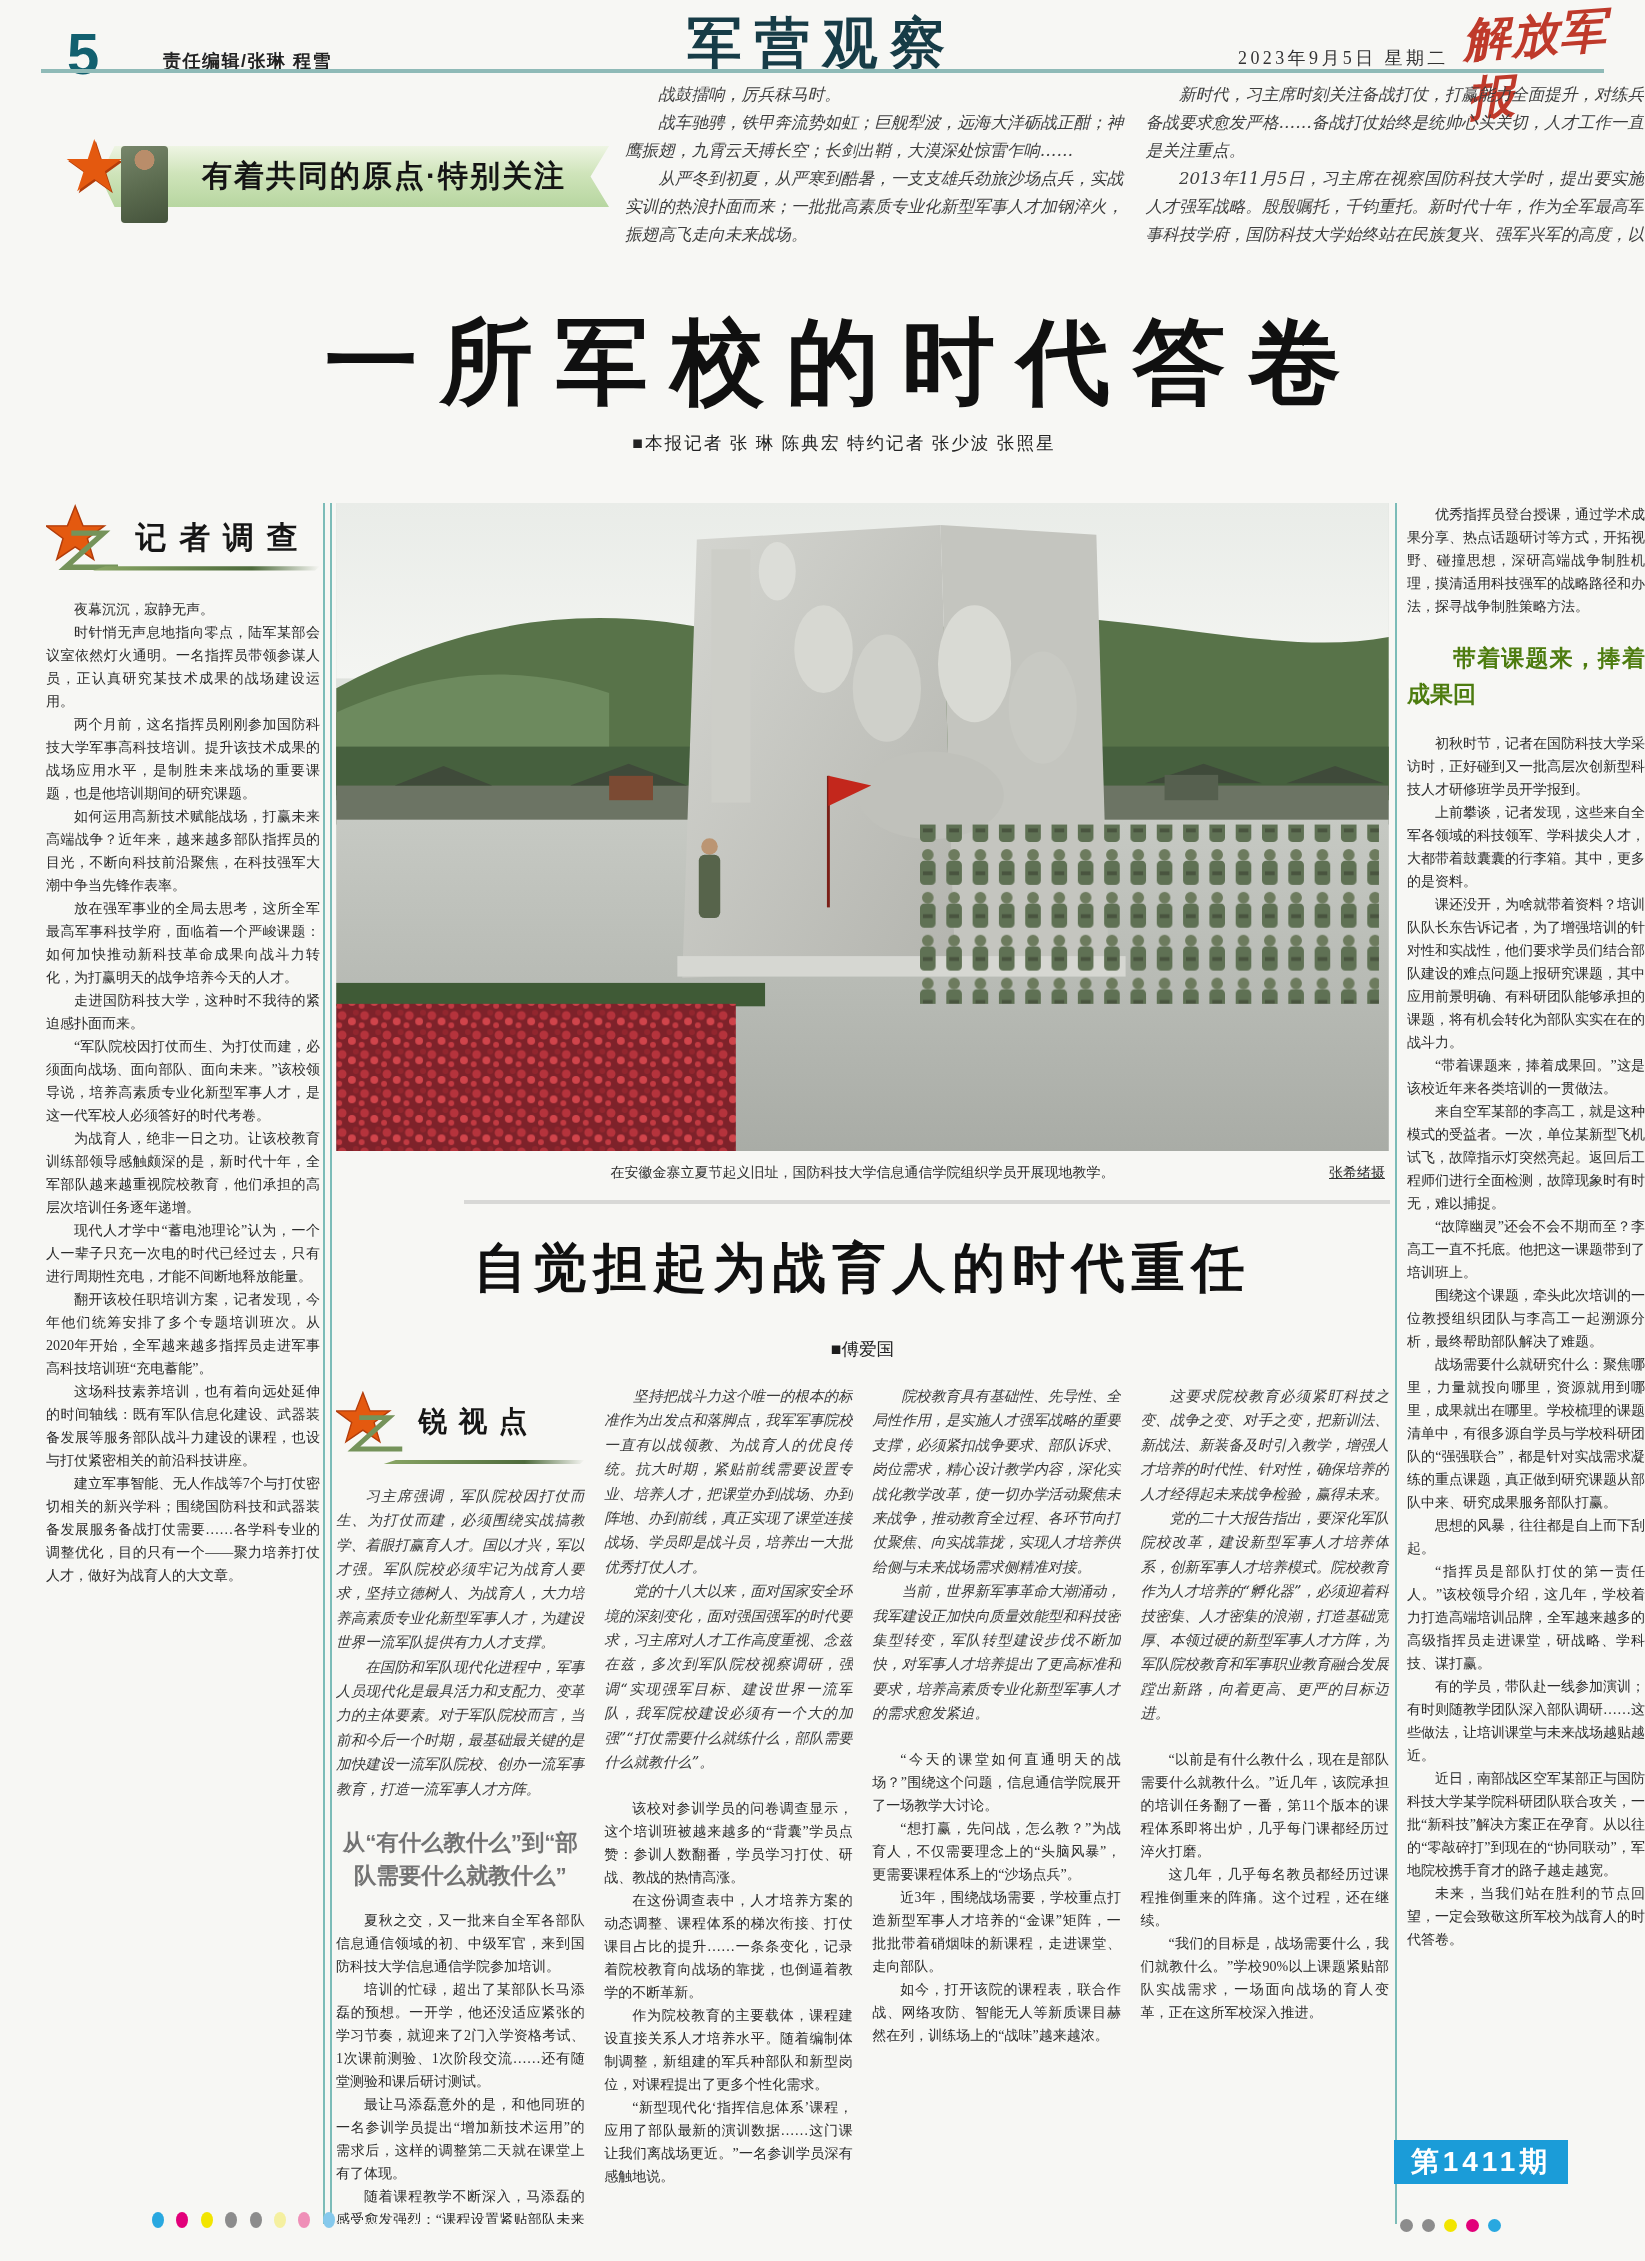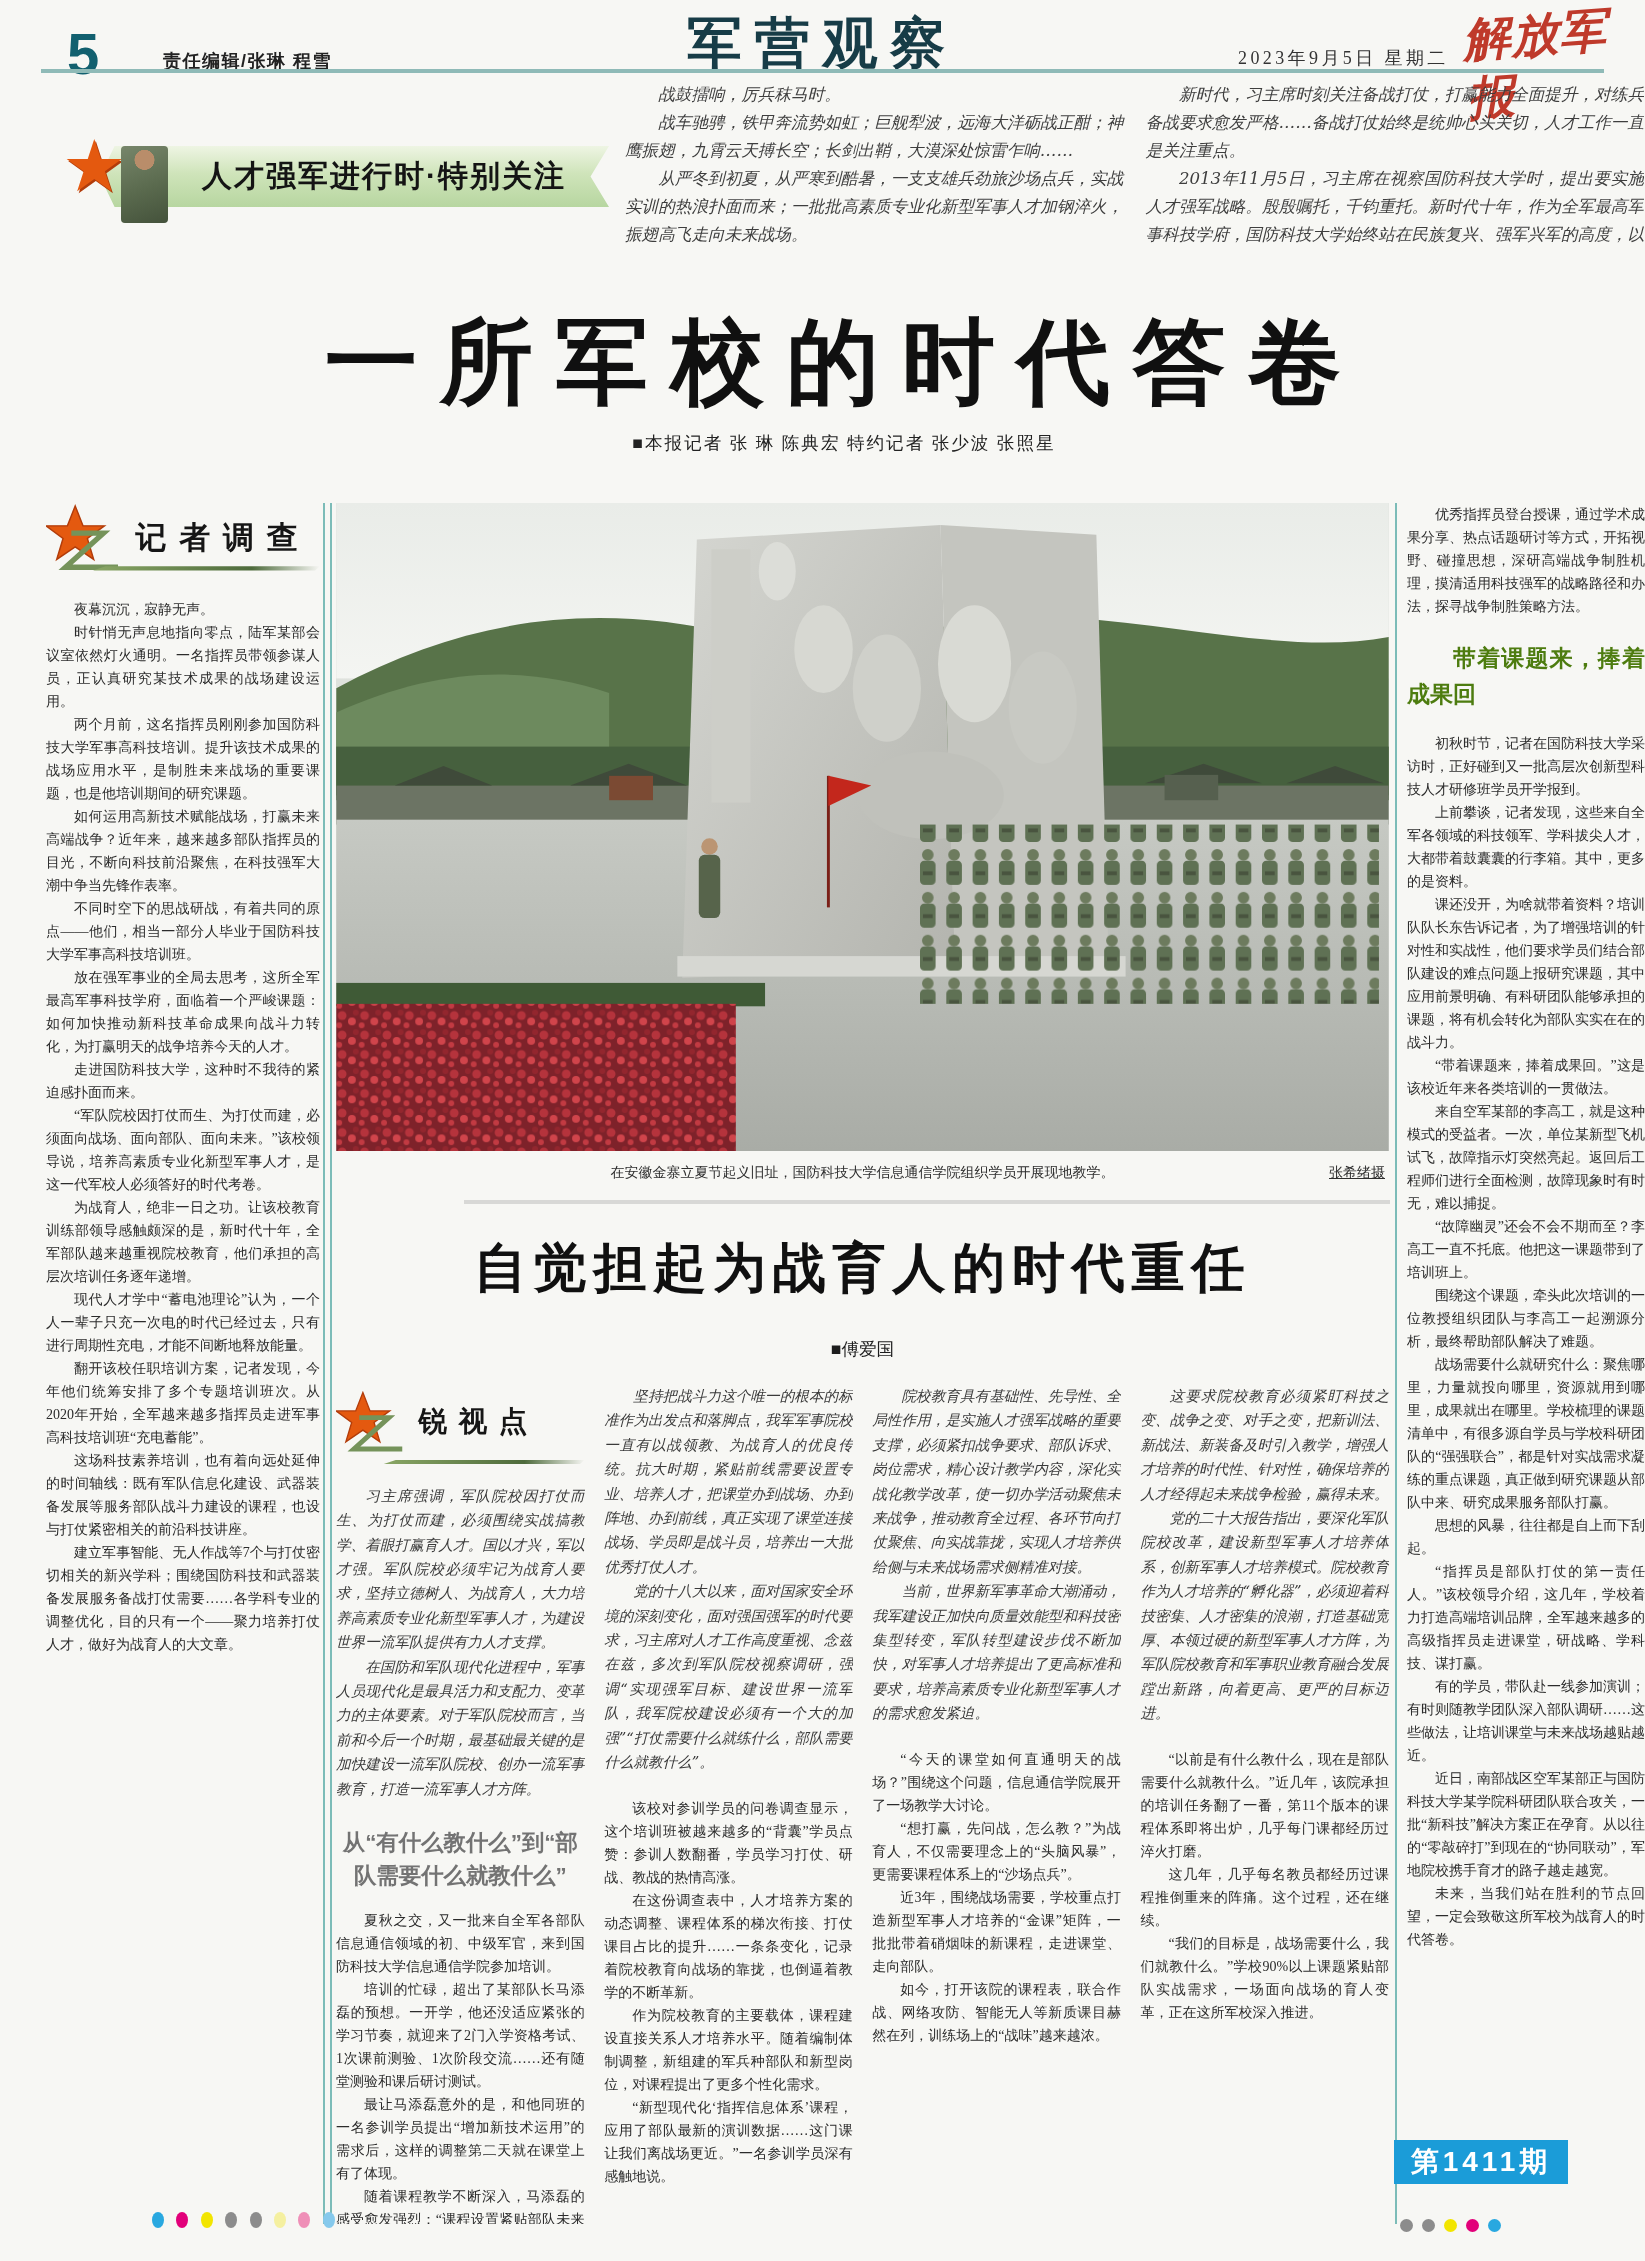--- a/index.html
+++ b/index.html
@@ -82,21 +82,21 @@
   <div class="page-num">5</div>
   <div class="editors">责任编辑/张琳 程雪</div>
   <div class="section-title">军营观察</div>
   <div class="date-line">2023年9月5日  星期二</div>
   <div class="masthead">解放军报</div>
   <div class="head-rule"></div>
 
   <div class="ribbon-star">★</div>
   <div class="soldier-thumb"></div>
   <div class="ribbon">
-    <span>人才强军进行时·特别关注</span>
+    <span>有着共同的原点·特别关注</span>
   </div>
 
   <div class="intro">
     <p>战鼓擂响，厉兵秣马时。</p>
     <p>战车驰骋，铁甲奔流势如虹；巨舰犁波，远海大洋砺战正酣；神鹰振翅，九霄云天搏长空；长剑出鞘，大漠深处惊雷乍响……</p>
     <p>从严冬到初夏，从严寒到酷暑，一支支雄兵劲旅沙场点兵，实战实训的热浪扑面而来；一批批高素质专业化新型军事人才加钢淬火，振翅高飞走向未来战场。</p>
     <p>新时代，习主席时刻关注备战打仗，打赢能力全面提升，对练兵备战要求愈发严格……备战打仗始终是统帅心头关切，人才工作一直是关注重点。</p>
     <p>2013年11月5日，习主席在视察国防科技大学时，提出要实施人才强军战略。殷殷嘱托，千钧重托。新时代十年，作为全军最高军事科技学府，国防科技大学始终站在民族复兴、强军兴军的高度，以强烈的政治责任感和历史使命感，为打赢未来战争源源不断输送着一批批高素质专业化新型军事人才，助推全军部队加快实现军事训练转型升级，加紧推进军事斗争准备，以实际行动回答好习主席的“胜战之问”“价值之问”“本领拷问”。</p>
   </div>
 
@@ -114,21 +114,20 @@
         <polyline points="52,62 118,62 40,132 148,132" fill="none" stroke="#75935a" stroke-width="11"></polyline>
       </svg>
       <div class="label">记者调查</div>
     </div>
     <div class="swoosh"></div>
     <div class="songti">
       <p>夜幕沉沉，寂静无声。</p>
       <p>时针悄无声息地指向零点，陆军某部会议室依然灯火通明。一名指挥员带领参谋人员，正认真研究某技术成果的战场建设运用。</p>
       <p>两个月前，这名指挥员刚刚参加国防科技大学军事高科技培训。提升该技术成果的战场应用水平，是制胜未来战场的重要课题，也是他培训期间的研究课题。</p>
       <p>如何运用高新技术赋能战场，打赢未来高端战争？近年来，越来越多部队指挥员的目光，不断向科技前沿聚焦，在科技强军大潮中争当先锋作表率。</p>
-      <p>不同时空下的思战研战，有着共同的原点——他们，相当一部分人毕业于国防科技大学军事高科技培训班。</p>
       <p>放在强军事业的全局去思考，这所全军最高军事科技学府，面临着一个严峻课题：如何加快推动新科技革命成果向战斗力转化，为打赢明天的战争培养今天的人才。</p>
       <p>走进国防科技大学，这种时不我待的紧迫感扑面而来。</p>
       <p>“军队院校因打仗而生、为打仗而建，必须面向战场、面向部队、面向未来。”该校领导说，培养高素质专业化新型军事人才，是这一代军校人必须答好的时代考卷。</p>
       <p>为战育人，绝非一日之功。让该校教育训练部领导感触颇深的是，新时代十年，全军部队越来越重视院校教育，他们承担的高层次培训任务逐年递增。</p>
       <p>现代人才学中“蓄电池理论”认为，一个人一辈子只充一次电的时代已经过去，只有进行周期性充电，才能不间断地释放能量。</p>
       <p>翻开该校任职培训方案，记者发现，今年他们统筹安排了多个专题培训班次。从2020年开始，全军越来越多指挥员走进军事高科技培训班“充电蓄能”。</p>
       <p>这场科技素养培训，也有着向远处延伸的时间轴线：既有军队信息化建设、武器装备发展等服务部队战斗力建设的课程，也设与打仗紧密相关的前沿科技讲座。</p>
       <p>建立军事智能、无人作战等7个与打仗密切相关的新兴学科；围绕国防科技和武器装备发展服务备战打仗需要……各学科专业的调整优化，目的只有一个——聚力培养打仗人才，做好为战育人的大文章。</p>
     </div>
   </div>

